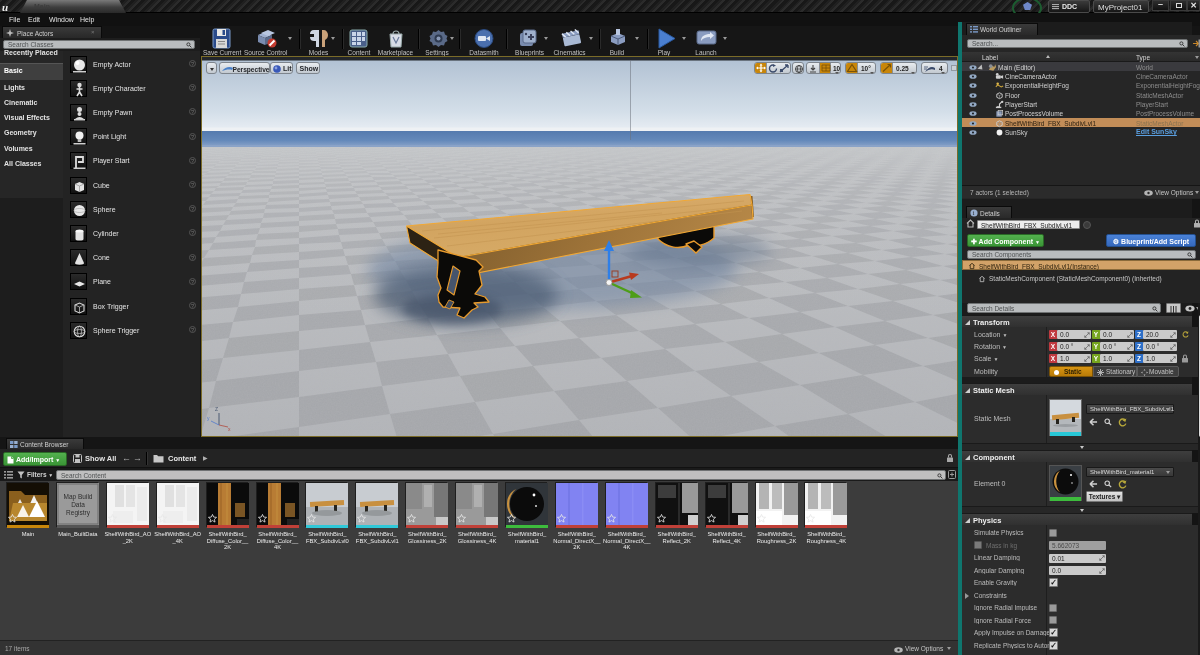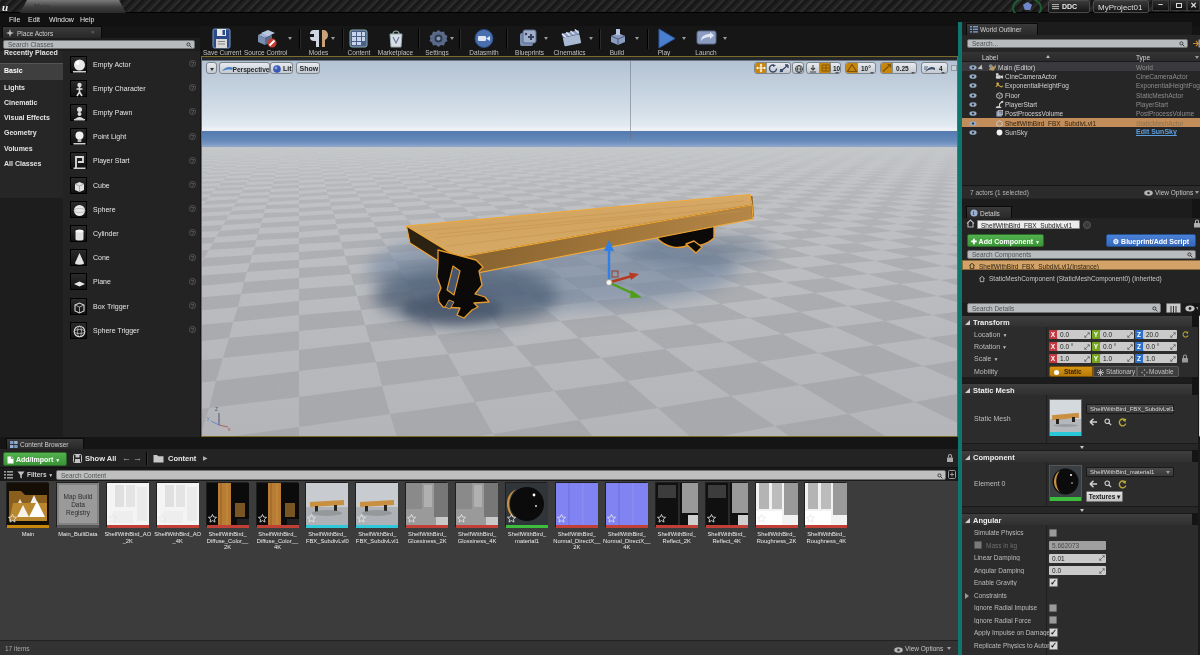--- a/index.html
+++ b/index.html
@@ -1658,21 +1658,21 @@
   <svg class="abs" style="left:156px;top:458px" width="9" height="9" viewBox="0 0 8 8">
         <path d="M6.5 2 A3 3 0 1 0 7 5" fill="none" stroke="#b8a83a" stroke-width="1.2"></path>
         <path d="M7.5 0.5 L6.5 3.5 L4 2 Z" fill="#b8a83a"></path>
       </svg>
   <div class="abs" style="left:124px;top:469px;width:37px;height:10.5px;background:linear-gradient(#e2e2e2,#c2c2c2);border:1px solid #777;border-radius:1px;font-size:6.5px;font-weight:bold;color:#222;line-height:10px;text-align:center">Textures ▾</div>
   <div class="abs" style="left:0;top:484px;width:242px;height:7px;background:#272727;border-top:1px solid #1a1a1a">
         <div class="caret" style="left:118px;top:2px;border-top-color:#c8c8c8"></div>
       </div>
   <div class="hdr" style="top:491px;height:12px">
         <div class="tri"></div>
-        <span style="position:absolute;left:11px;top:2px">Angular</span>
+        <span style="position:absolute;left:11px;top:2px">Physics</span>
       </div>
   <div class="abs" style="left:0;top:503px;width:242px;height:130px;background:#2c2c2c"></div>
   <div class="abs" style="left:84px;top:503px;width:1px;height:130px;background:#1e1e1e"></div>
   <span class="lbl7" style="left:12px;top:507px;width:75px;overflow:hidden;white-space:nowrap;font-size:6.5px">Simulate Physics</span>
 <div class="cb" style="left:87px;top:506.5px"></div>
 <div class="cb" style="left:12px;top:519.0px;background:#7a7a7a;border-color:#555"></div>
 <span class="lbl7" style="left:24px;top:519.5px;color:#6f6f6f;font-size:6.5px">Mass in kg</span>
 <div class="vbox" style="left:87px;top:519.0px;width:57px;background:#9f9f9f;color:#4a4a4a">5.662073</div>
 <span class="lbl7" style="left:12px;top:532px;width:75px;overflow:hidden;white-space:nowrap;font-size:6.5px">Linear Damping</span>
 <div class="vbox" style="left:87px;top:531.5px;width:57px">0.01<svg class="dg" viewBox="0 0 8 8">

